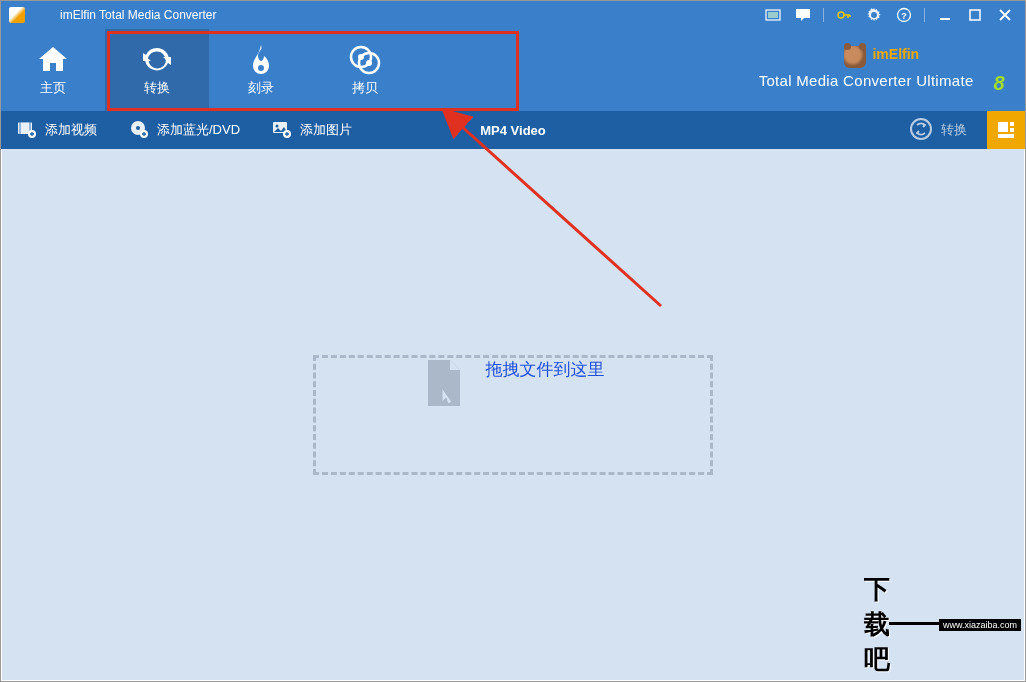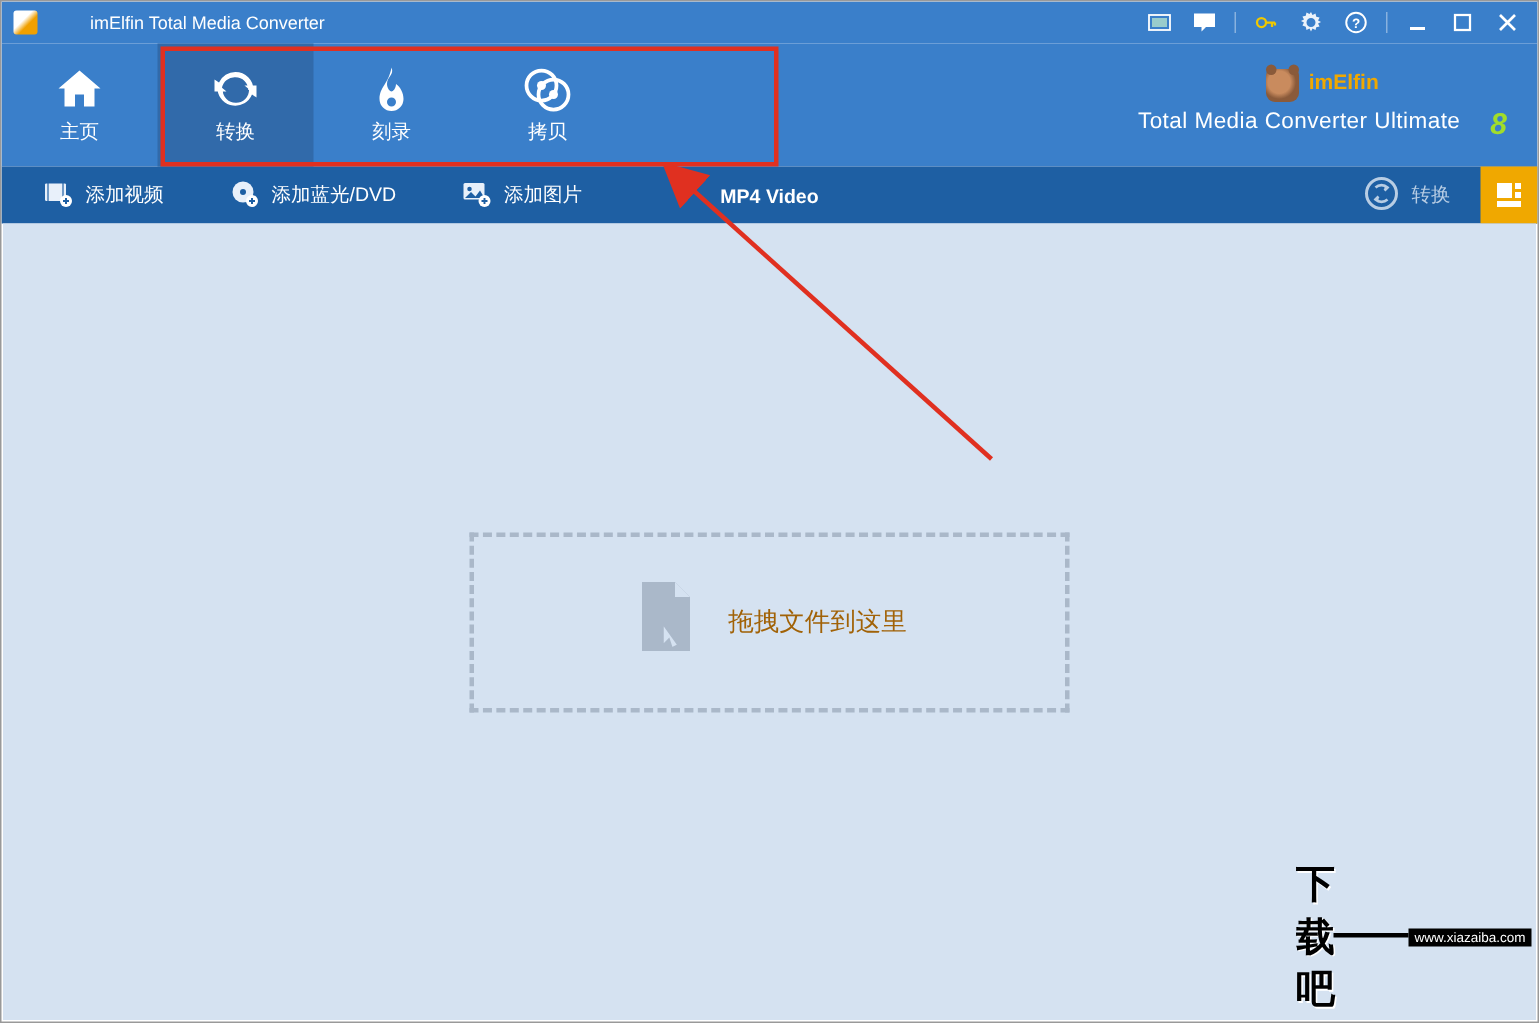--- a/index.html
+++ b/index.html
@@ -26,32 +26,32 @@
     .brand-logo { display: flex; align-items: flex-start; gap: 6px; font-size: 14px; color: #f0a800; font-weight: bold; }
     .brand-logo .mascot { width: 22px; height: 22px; background: radial-gradient(circle at 40% 40%, #c98b5e 40%, #8a5a3a 60%); border-radius: 4px 4px 6px 6px; position: relative; }
     .brand-logo .mascot::before, .brand-logo .mascot::after { content: ''; position: absolute; width: 7px; height: 7px; background: #8a5a3a; border-radius: 50%; top: -3px; }
     .brand-logo .mascot::before { left: 0; }
     .brand-logo .mascot::after { right: 0; }
     .brand-sub { color: #fff; font-size: 15px; letter-spacing: 0.3px; display: flex; align-items: flex-start; gap: 20px; }
     .brand-sub .eight { color: #a1dd2a; font-size: 20px; font-style: italic; font-weight: bold; }
 
     
     .toolbar { height: 38px; background: #1e5fa3; display: flex; align-items: center; color: #fff; font-size: 13px; position: relative; }
-    .toolbar .tb-btn { display: flex; align-items: center; gap: 8px; padding: 0 16px; height: 100%; cursor: pointer; margin-left: 12px; }
+    .toolbar .tb-btn { display: flex; align-items: center; gap: 8px; padding: 0 16px; height: 100%; cursor: pointer; }
     .toolbar .tb-btn svg { width: 20px; height: 20px; fill: #e8f0fa; }
     .toolbar .format-area { position: absolute; left: 50%; transform: translateX(-50%); font-weight: bold; cursor: pointer; }
     .toolbar .right-area { margin-left: auto; display: flex; align-items: center; height: 100%; }
     .toolbar .convert-btn { display: flex; align-items: center; gap: 8px; padding: 0 20px; color: #b8cde4; height: 100%; cursor: pointer; }
     .toolbar .convert-btn svg { width: 24px; height: 24px; fill: #b8cde4; }
     .toolbar .layout-btn { width: 38px; height: 38px; background: #f0a800; display: flex; align-items: center; justify-content: center; cursor: pointer; }
     .toolbar .layout-btn svg { width: 18px; height: 18px; fill: #fff; }
 
     
     .content { position: absolute; top: 148px; left: 1px; right: 1px; bottom: 1px; background: #d5e2f1; display: flex; align-items: center; justify-content: center; }
-    .dropzone { width: 400px; height: 120px; border: 3px dashed #aab8c9; display: flex; align-items: center; justify-content: center; gap: 20px; color: #a16207; font-size: 17px; }
+    .dropzone { width: 400px; height: 120px; border: 3px dashed #aab8c9; display: flex; justify-content: center; gap: 20px; color: #1d4ed8; font-size: 17px; }
     .dropzone svg { width: 44px; height: 52px; fill: #aab8c9; }
 
     
     .annot-box { position: absolute; left: 106px; top: 30px; width: 412px; height: 80px; border: 3px solid #e03020; pointer-events: none; z-index: 50; }
     .annot-arrow { position: absolute; left: 430px; top: 105px; z-index: 51; pointer-events: none; }
 
     
     .watermark { position: absolute; right: 4px; bottom: 4px; display: flex; flex-direction: row; align-items: center; font-size: 10px; color: #555; z-index: 40; }
     .watermark .big { font-size: 26px; font-weight: 900; color: #000; letter-spacing: -1px; text-shadow: 1px 1px 0 #fff; }
     .watermark .bar { height: 3px; background: #000; width: 100%; margin-top: -2px; }

